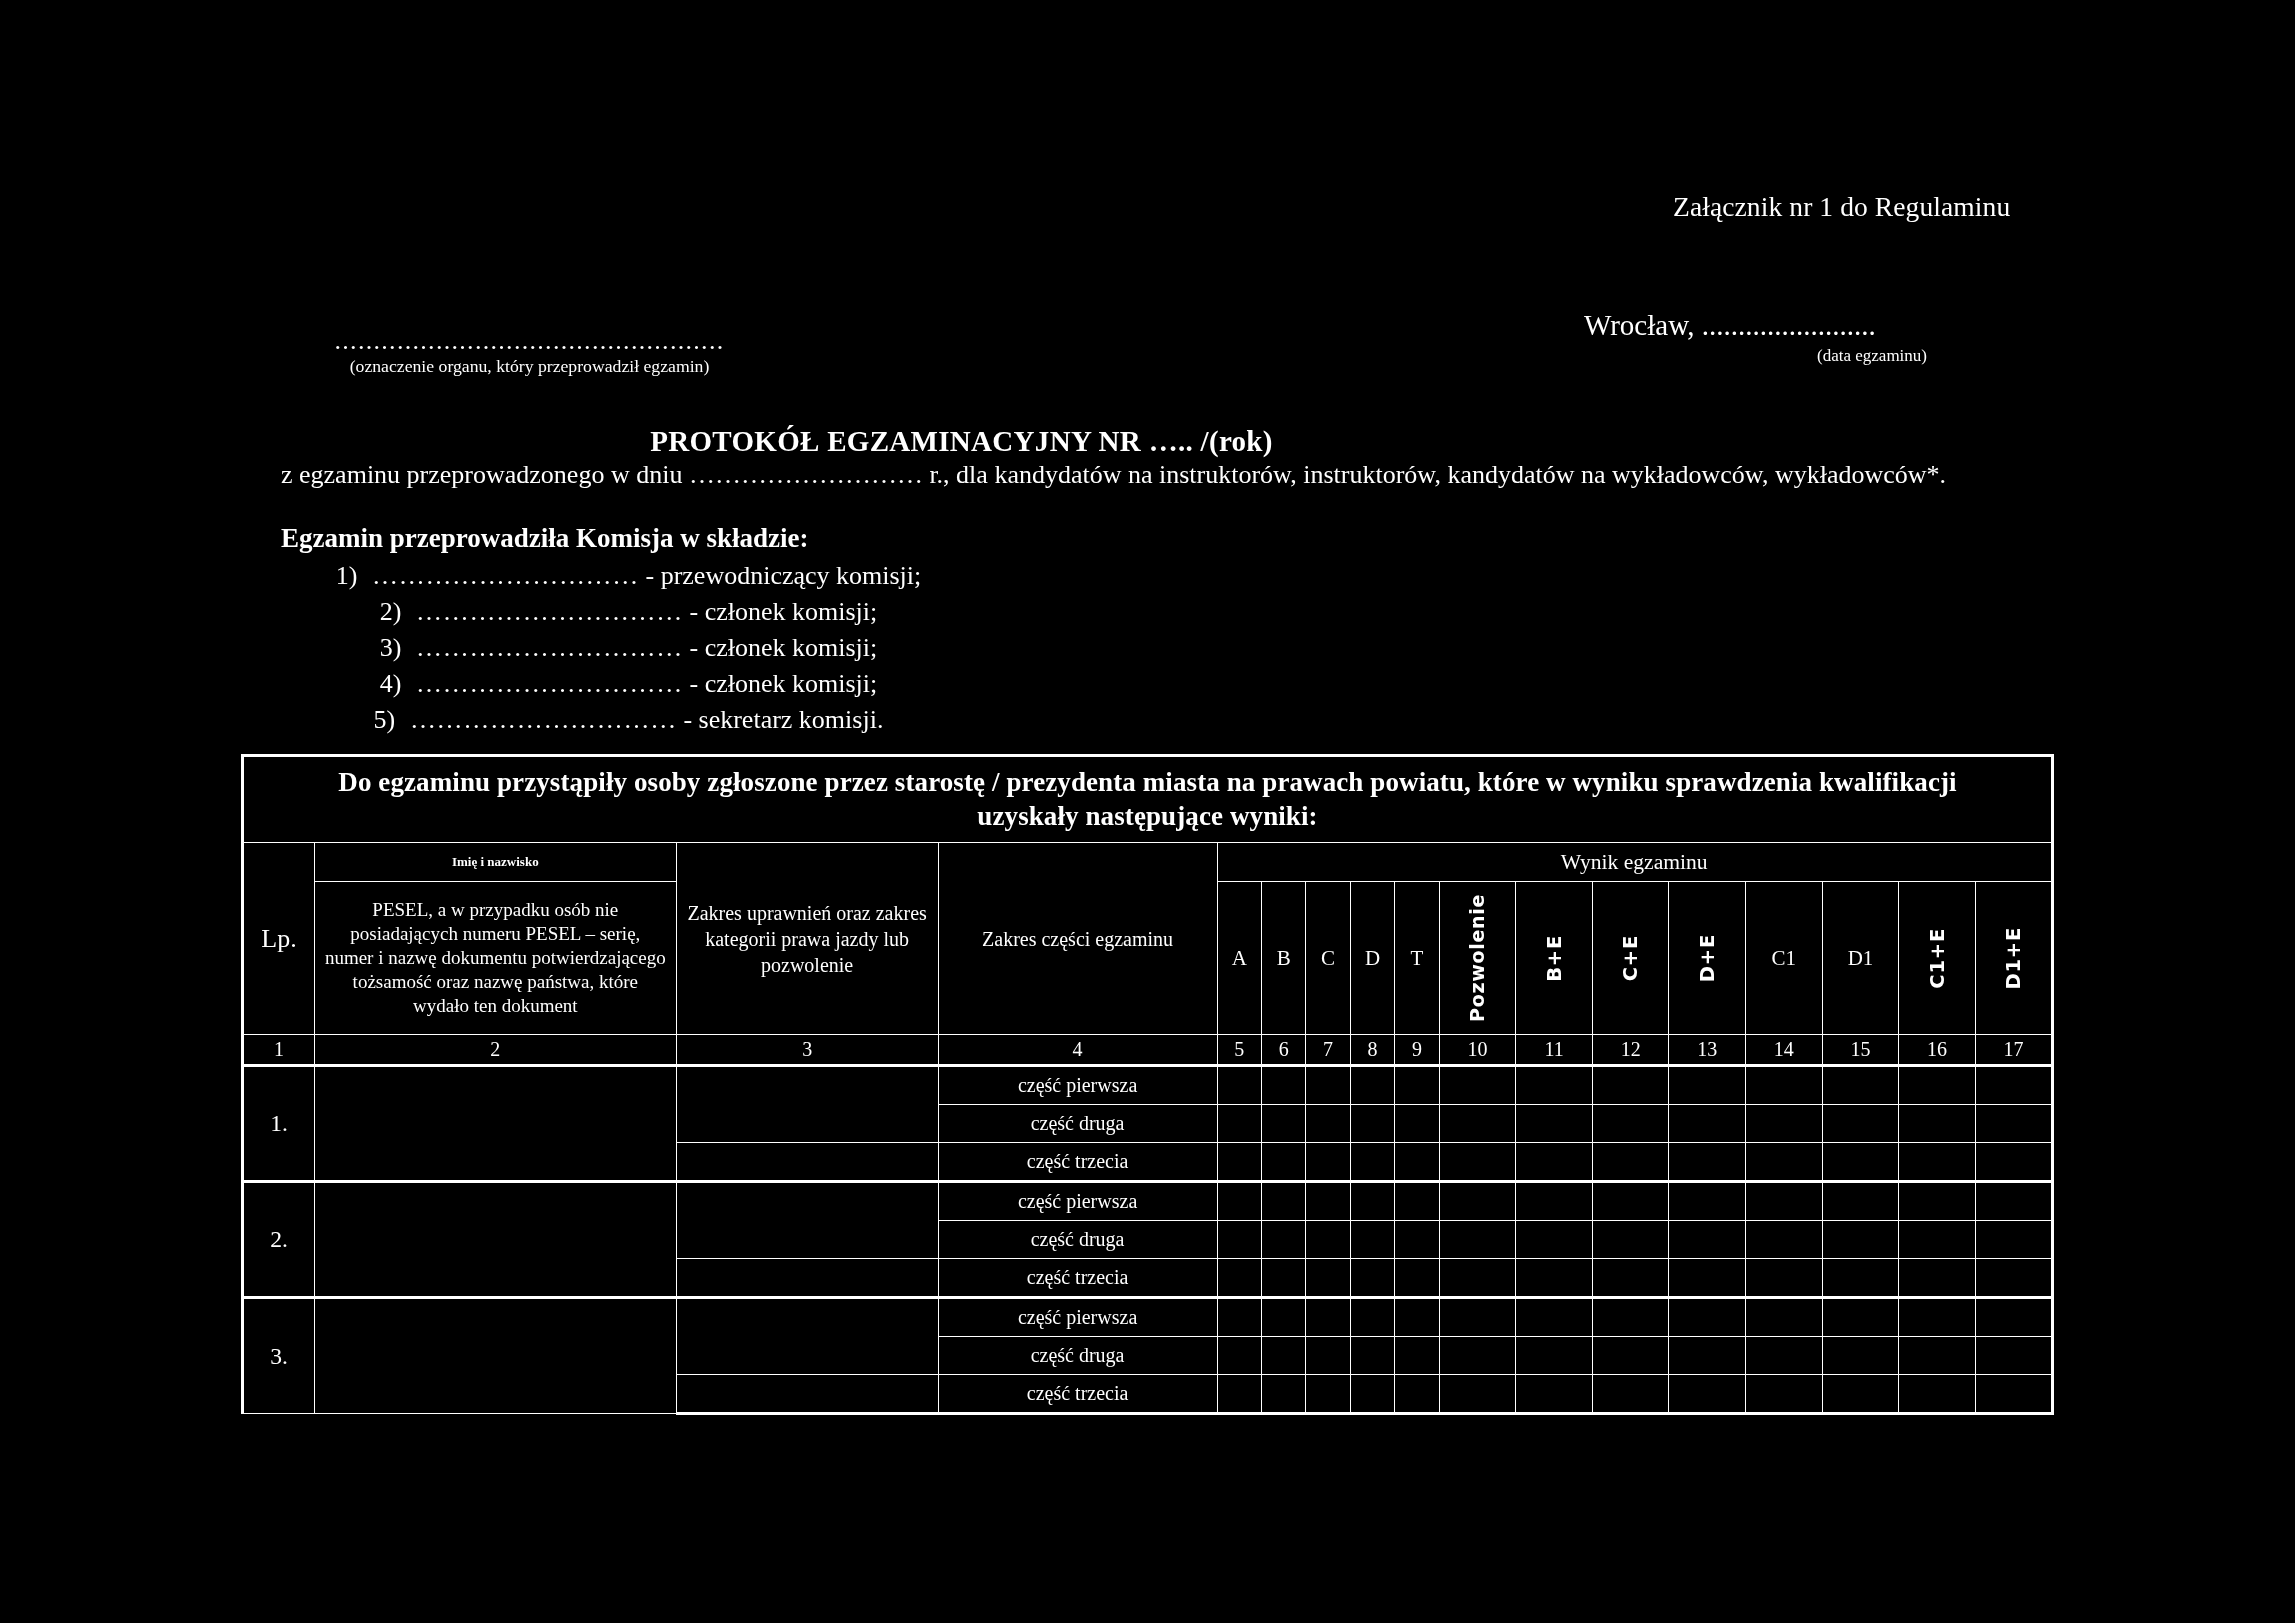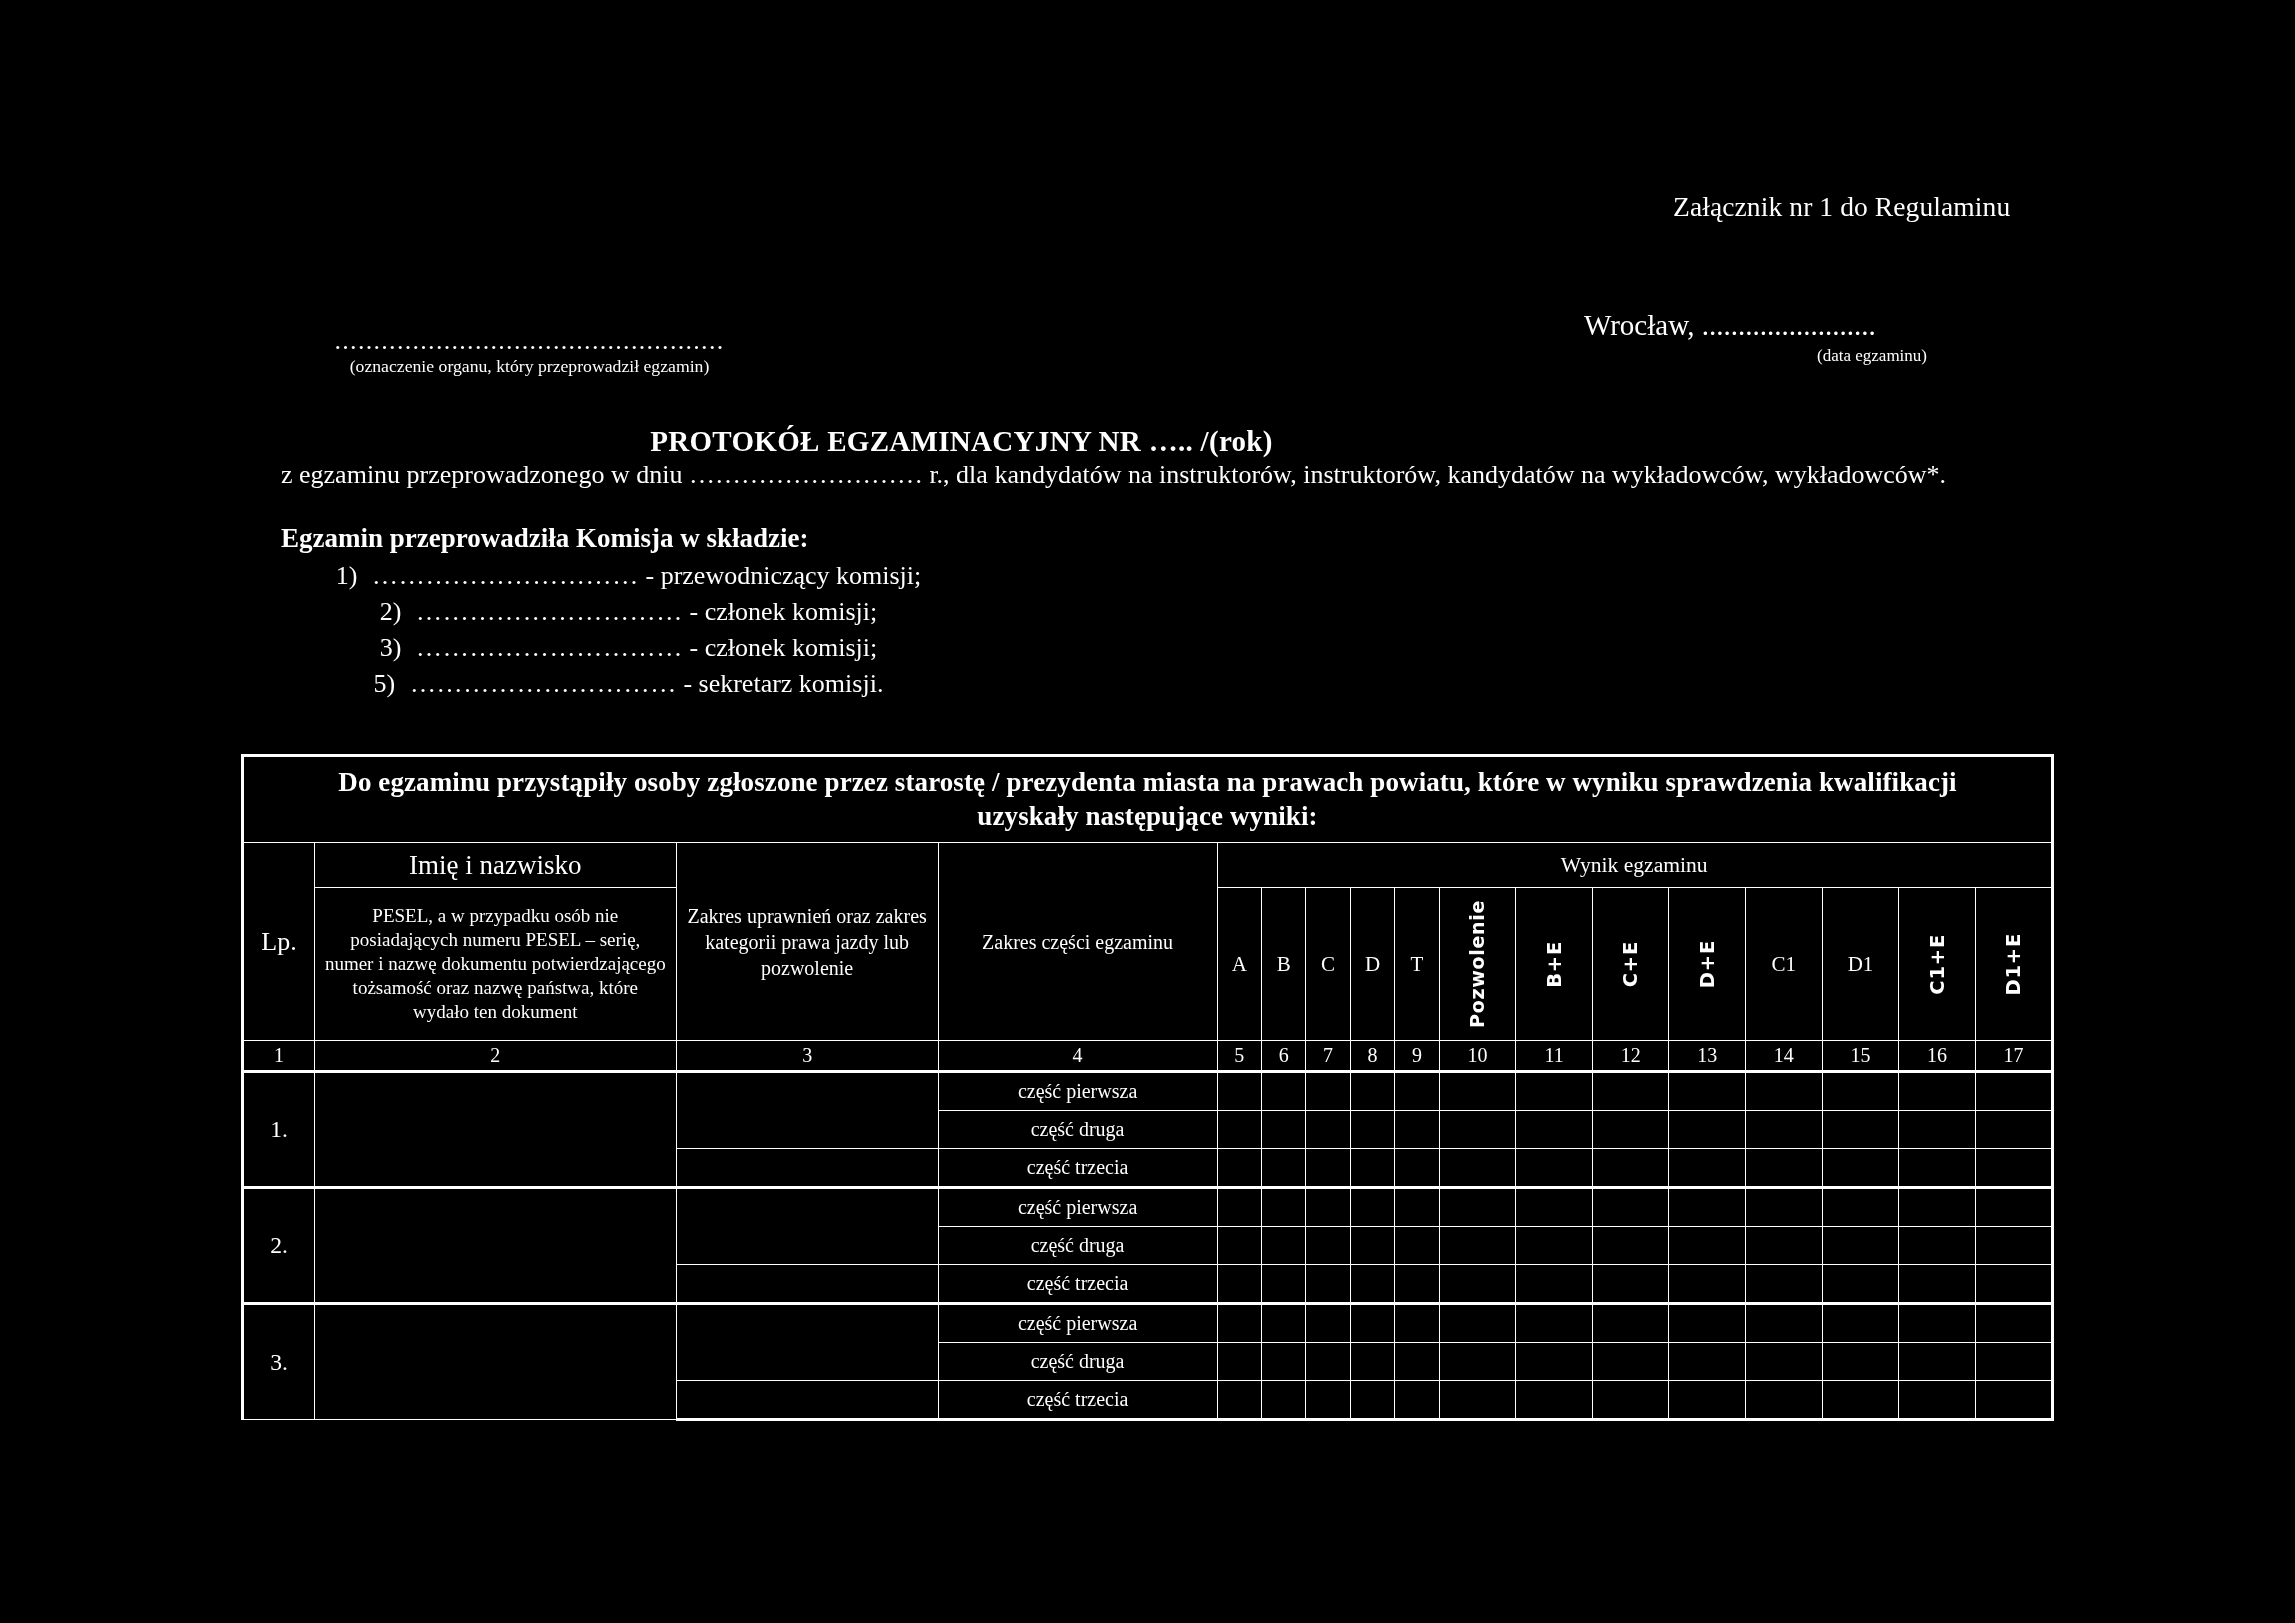--- a/index.html
+++ b/index.html
@@ -156,22 +156,22 @@
     padding: 7.9px 11.8px 9.2px 11.8px !important;
     letter-spacing: 0.1px;
   }
   .th-plain {
     font-size: 20px;
     line-height: 26px;
     font-weight: normal;
     padding: 5.2px 3.9px !important;
   }
   .th-name {
-    font-size: 27px;
-    font-weight: normal;
+    font-size: 13px;
+    font-weight: bold;
     padding: 6.5px 3.9px !important;
   }
   .th-pesel {
     font-size: 19px;
     line-height: 24px;
     font-weight: normal;
     padding: 5.2px 9.2px !important;
   }
   .th-lp {
     font-size: 26px;
@@ -246,20 +246,21 @@
 
   <div class="doc-title">PROTOKÓŁ EGZAMINACYJNY NR ….. /(rok)</div>
 
   <div class="intro">z egzaminu przeprowadzonego w dniu ……………………… r., dla kandydatów na instruktorów, instruktorów, kandydatów na wykładowców, wykładowców*.</div>
 
   <div class="commission-heading">Egzamin przeprowadziła Komisja w składzie:</div>
   <ul class="commission-list">
     <li><span class="li-num">1)</span><span class="li-dots">…………………………</span> <span>- przewodniczący komisji;</span></li>
     <li><span class="li-num">2)</span><span class="li-dots">…………………………</span> <span>- członek komisji;</span></li>
     <li><span class="li-num">3)</span><span class="li-dots">…………………………</span> <span>- członek komisji;</span></li>
+    <li><span class="li-num">4)</span><span class="li-dots">…………………………</span> <span>- członek komisji;</span></li>
     <li><span class="li-num">5)</span><span class="li-dots">…………………………</span> <span>- sekretarz komisji.</span></li>
   </ul>
 
   <div class="tbl-wrap">
     <table class="protocol">
       <colgroup>
         <col style="width:47px">
         <col style="width:236px">
         <col style="width:171px">
         <col style="width:182px">

